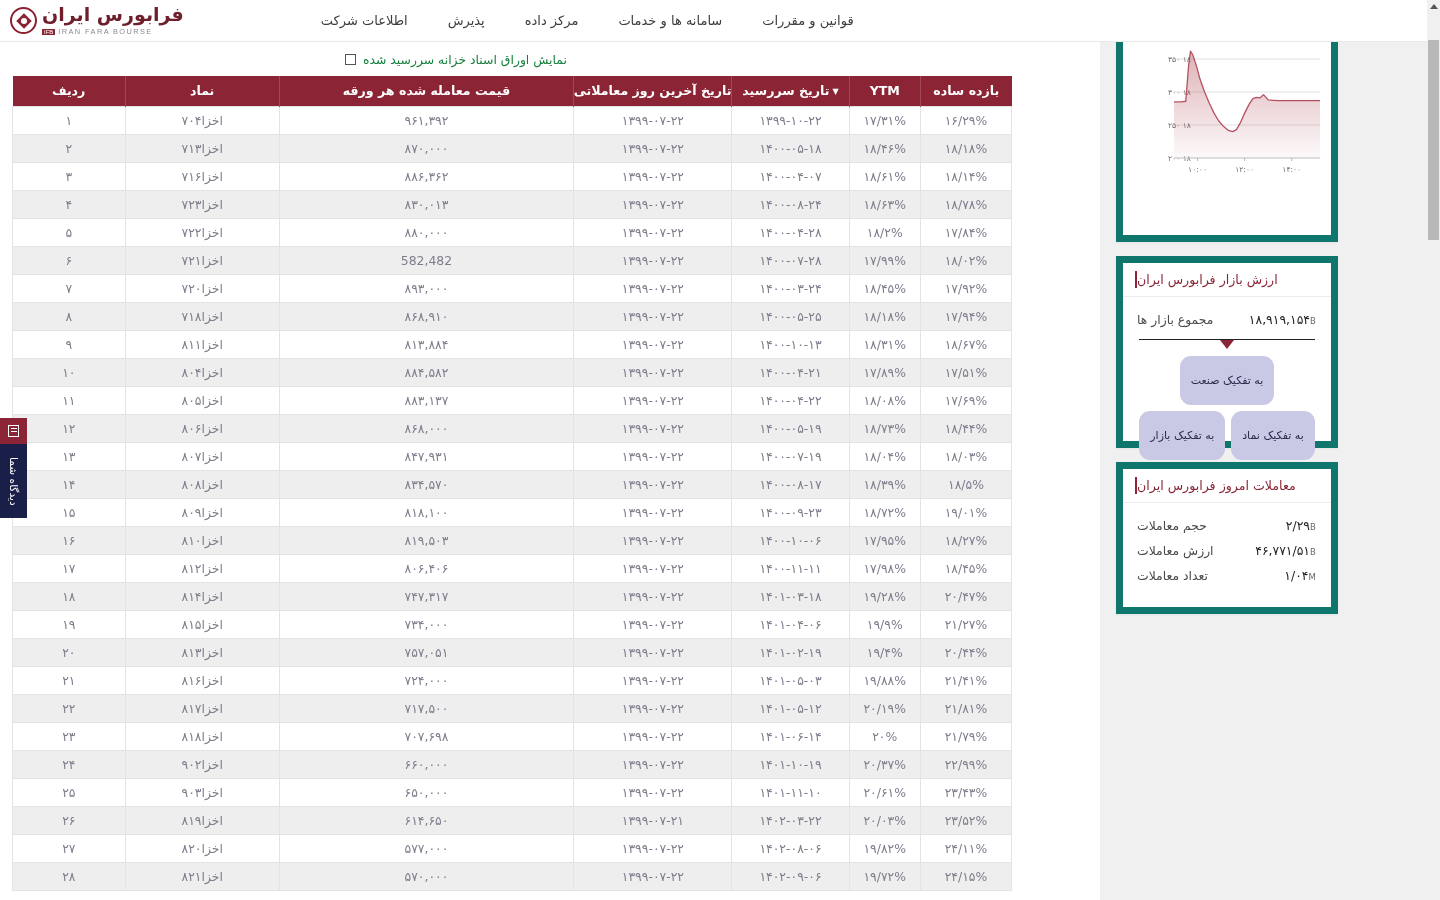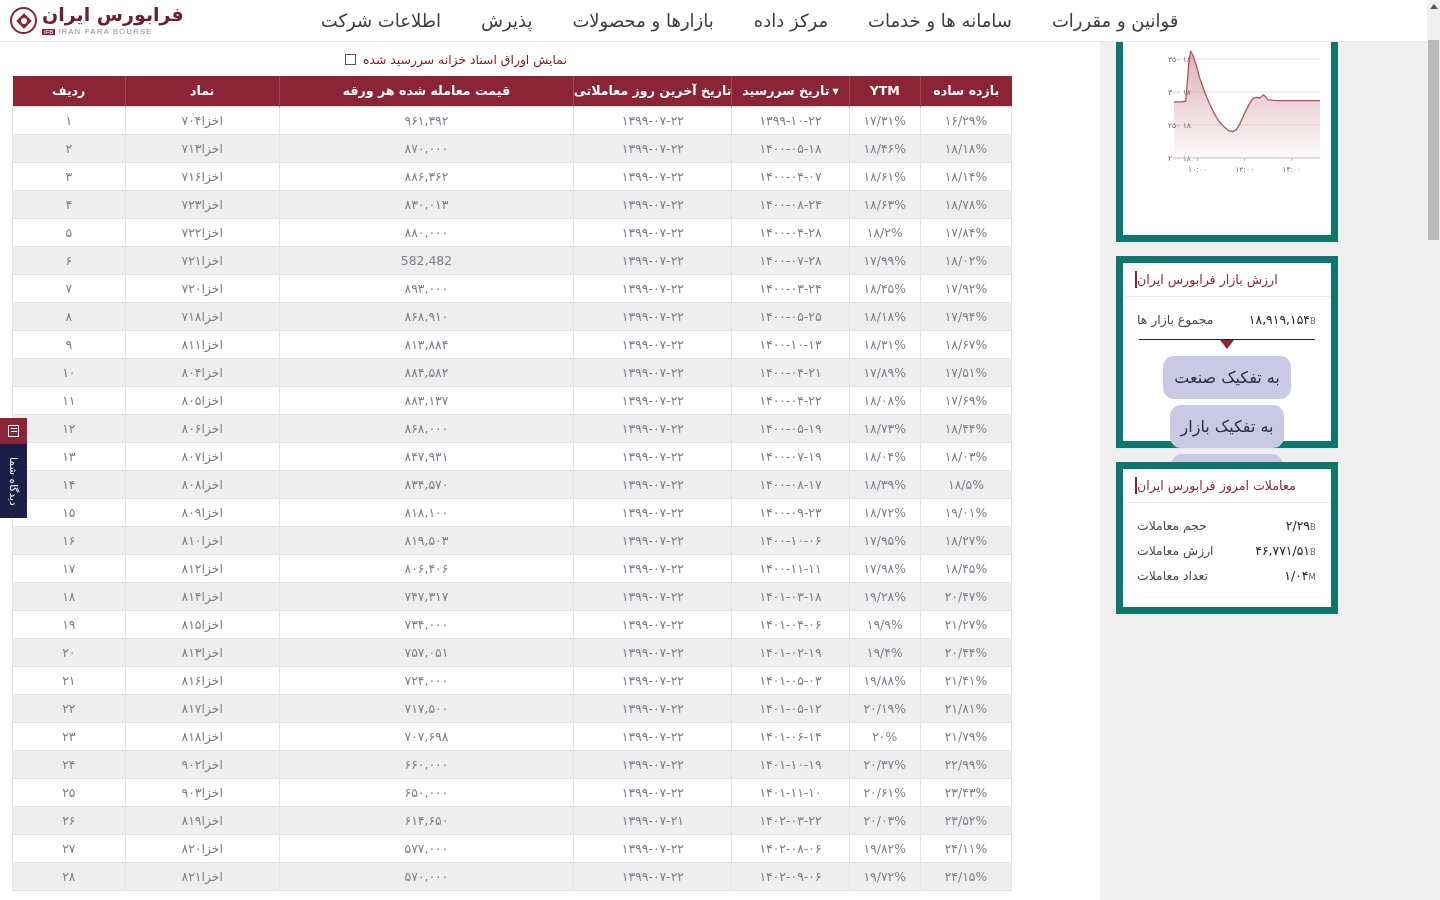--- a/index.html
+++ b/index.html
@@ -48,39 +48,39 @@
   .logo-fa { font-size: 19px; color: #6e1f2b; font-weight: bold; letter-spacing: -0.5px; }
   .logo-en {
     font-size: 7.4px; color: #8a8a8a; letter-spacing: 1.4px;
     margin-top: 4px; font-family: "Liberation Sans", sans-serif;
     display: flex; flex-direction: row-reverse; align-items: center; gap: 3px;
   }
   .logo-en-badge {
     background: #8a2332; color: #fff; font-size: 6px; padding: 0 2px; letter-spacing: 0;
   }
   .nav-item {
-    font-size: 18px; color: #3c3c3c;
+    font-size: 13px; color: #3c3c3c;
     padding: 0 20px; white-space: nowrap;
     cursor: pointer; line-height: 42px;
   }
 
   
   .content-panel {
     position: absolute; top: 42px; left: 0;
     width: 1100px; height: 858px;
     background: #ffffff;
   }
   .toolbar-row {
     height: 34px; display: flex; align-items: center;
     justify-content: flex-start; padding: 0 0 0 0;
     margin-right: 0; padding-right: 340px;
   }
   .chk-label {
     display: flex; flex-direction: row-reverse; align-items: center;
-    gap: 7px; font-size: 12.4px; color: #7f1d1d; cursor: pointer;
+    gap: 7px; font-size: 12.4px; color: #15803d; cursor: pointer;
     margin-right: auto; margin-left: 345px;
   }
   .chk-box {
     width: 11px; height: 11px; border: 1px solid #555;
     background: #fff; flex: none; display: inline-block;
   }
 
   
   .tbl-wrap { padding: 0 88px 0 352px; }
   table.bonds {
@@ -153,22 +153,22 @@
   .divider-arrow { position: relative; border-top: 1px solid #222; margin: 7px 4px 0 4px; height: 1px; }
   .divider-arrow::after {
     content: ""; position: absolute; left: 50%; top: 0;
     transform: translateX(-50%);
     border-left: 7px solid transparent; border-right: 7px solid transparent;
     border-top: 9px solid #8b2434;
   }
   .pills { display: flex; flex-wrap: wrap; flex-direction: row-reverse; justify-content: center; gap: 6px; margin-top: 16px; }
   .pill {
     background: #c9c9e6; color: #2b2b4a;
-    border-radius: 11px; font-size: 16px;
-    padding: 12px 11px; cursor: pointer; white-space: nowrap;
+    border-radius: 11px; font-size: 11px;
+    padding: 18px 11px; cursor: pointer; white-space: nowrap;
   }
   .searchbox {
     margin-top: 11px; height: 25px;
     border: 1px solid #d6d6d6; border-radius: 13px;
     display: flex; flex-direction: row-reverse; align-items: center;
     padding: 0 11px 0 9px; background: #fff;
   }
   .searchbox input {
     border: none; outline: none; flex: 1;
     font-size: 11.8px; color: #6d6d6d; text-align: right;
@@ -238,21 +238,20 @@
       <div class="logo-text">
         <div class="logo-fa">فرابورس ایران</div>
         <div class="logo-en">
           <span class="logo-en-badge">IFB</span>
           <span>IRAN FARA BOURSE</span>
         </div>
       </div>
     </div>
     <div class="nav-item">اطلاعات شرکت</div>
     <div class="nav-item">پذیرش</div>
-    <div class="nav-item">بازارها و محصولات</div>
     <div class="nav-item">مرکز داده</div>
     <div class="nav-item">سامانه ها و خدمات</div>
     <div class="nav-item">قوانین و مقررات</div>
   </div>
 
   <div class="content-panel">
 
     <div class="toolbar-row">
       <label class="chk-label">
         <span class="chk-box"></span>

